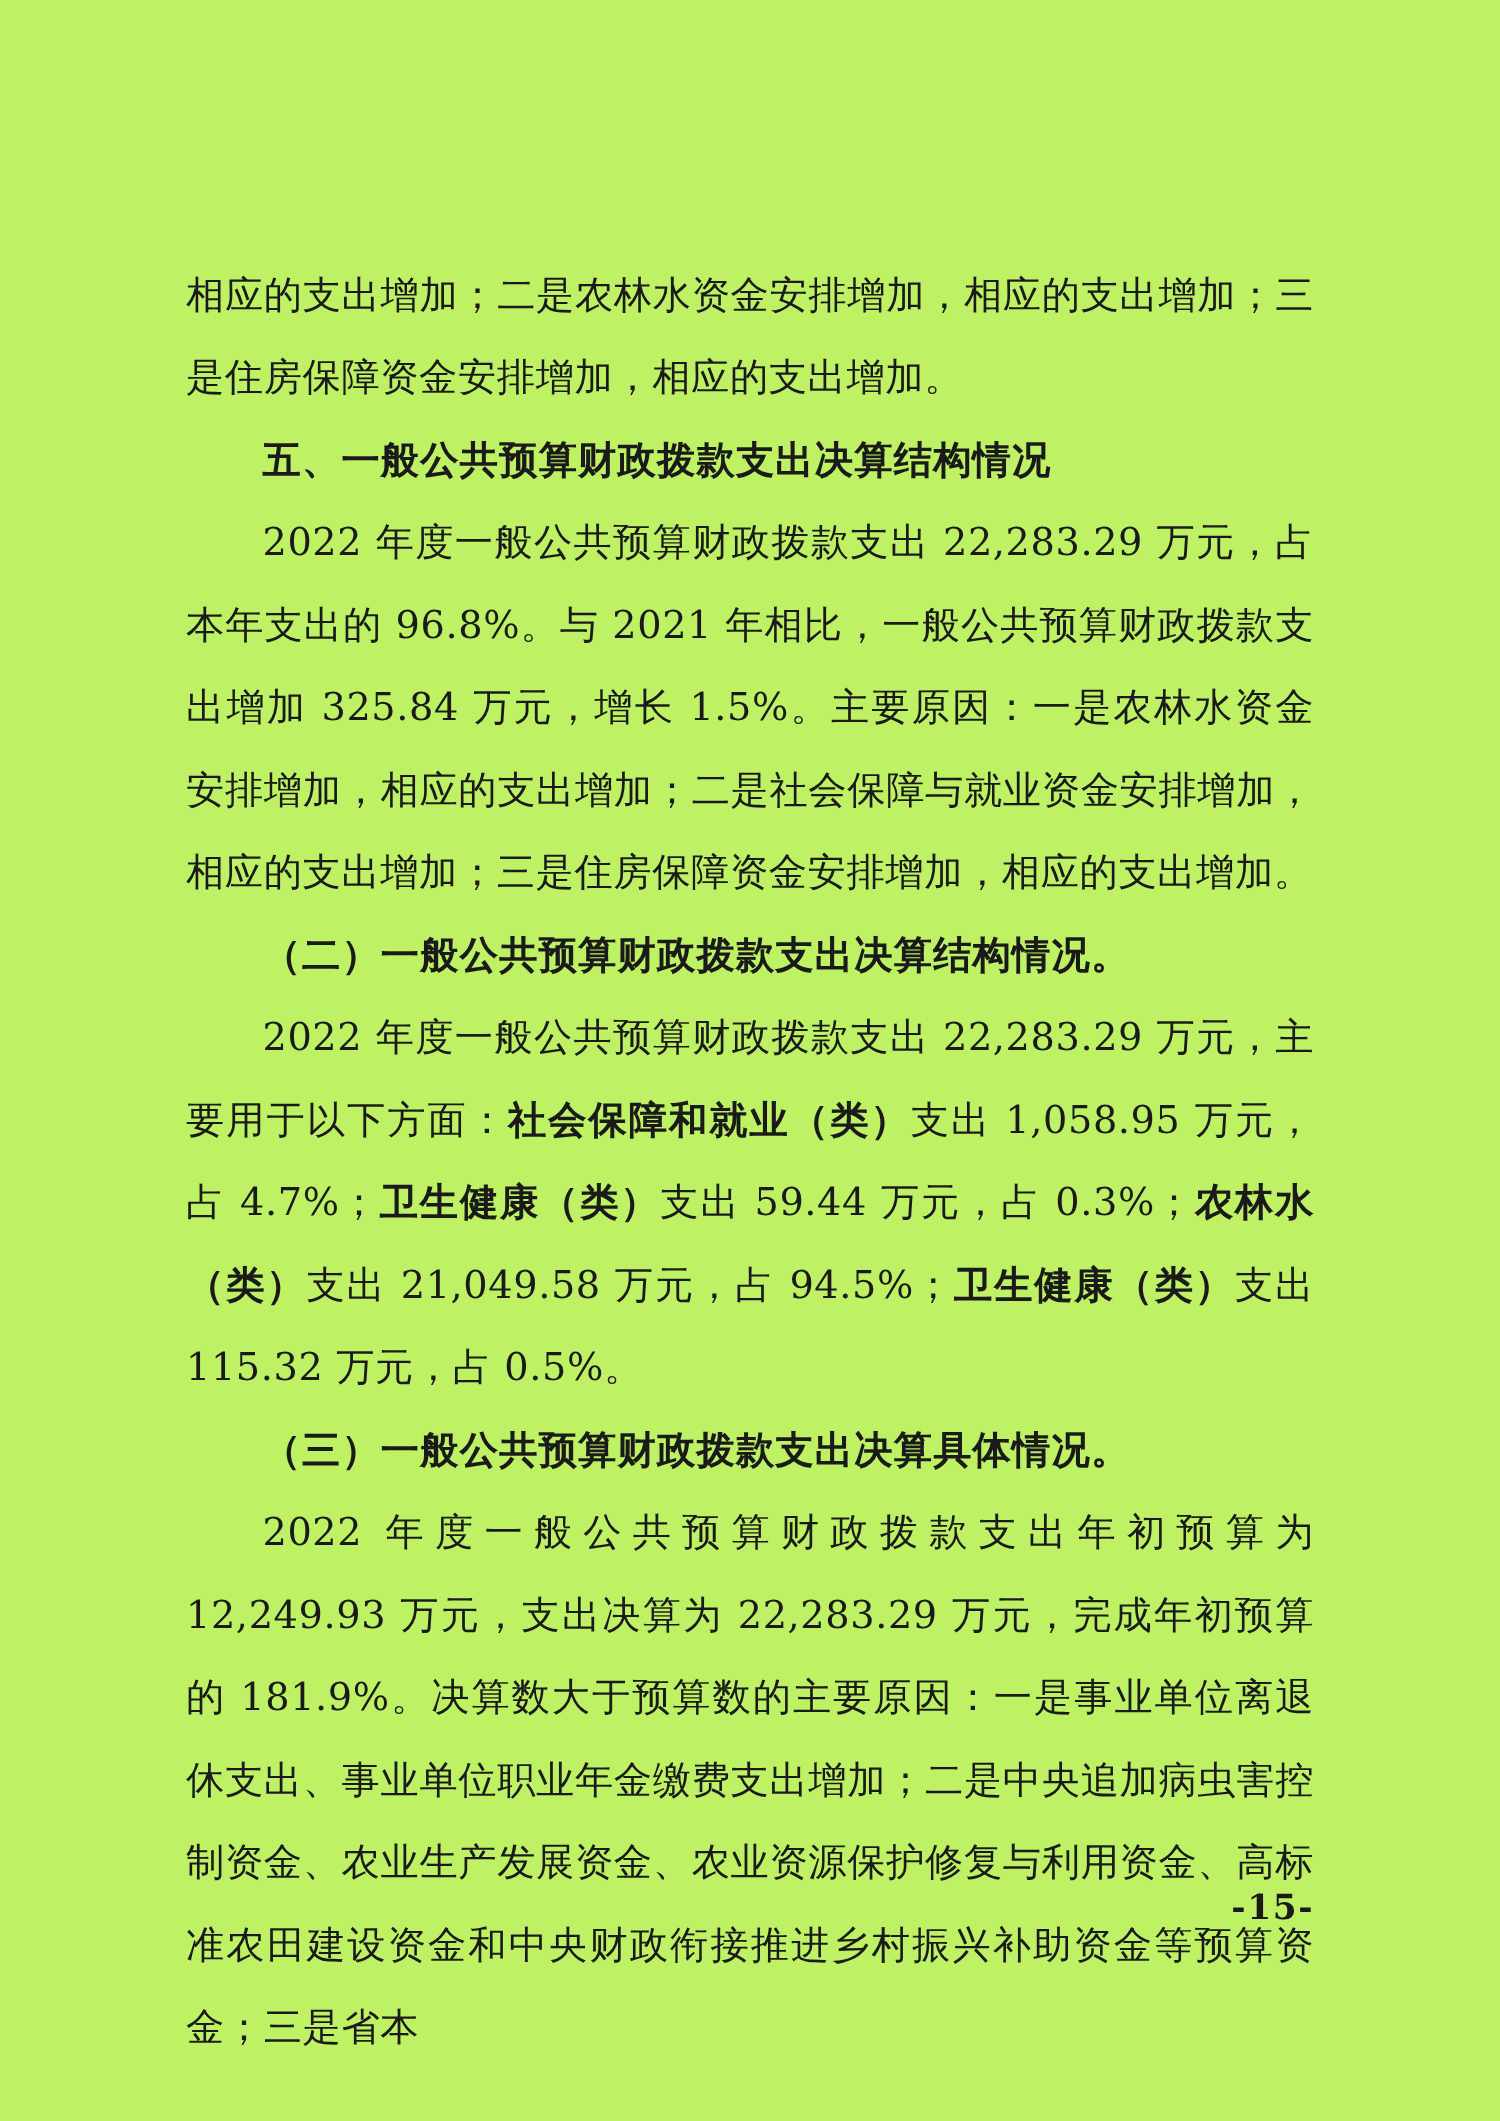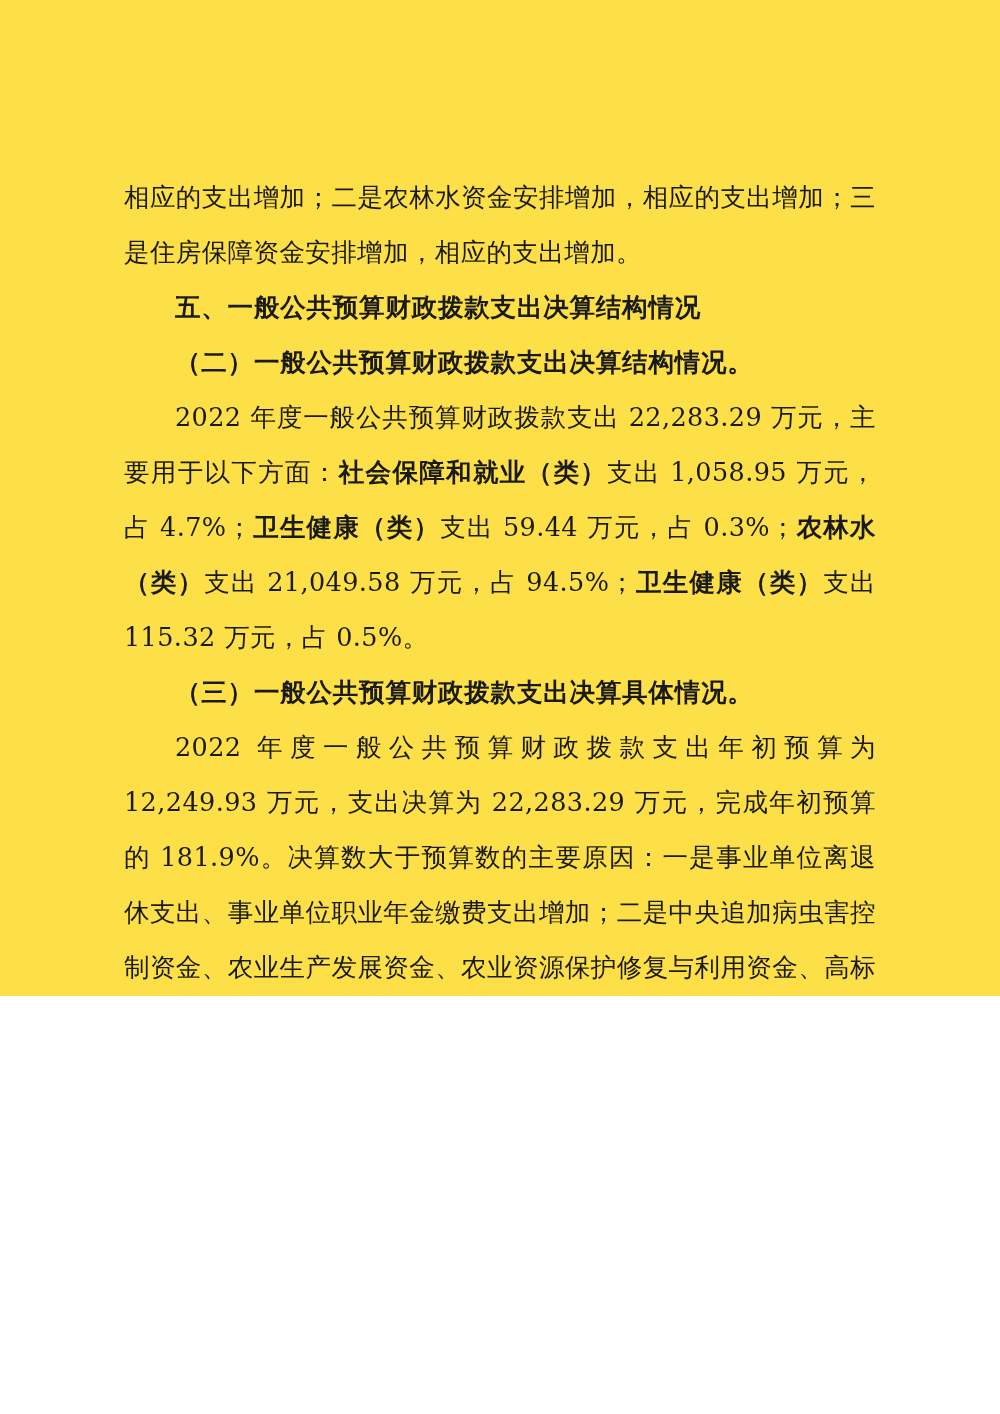--- a/index.html
+++ b/index.html
@@ -3,22 +3,22 @@
 <meta charset="utf-8">
 <style>
   html, body {
     margin: 0;
     padding: 0;
     background: #ffffff;
   }
   .page {
     position: relative;
     width: 1000px;
-    height: 996px;
-    background: #fde047;
+    height: 1414px;
+    background: #bef264;
     overflow: hidden;
     font-family: "DejaVu Serif", "Liberation Serif", serif;
     color: #1a1a1a;
   }
   .content {
     position: absolute;
     left: 124px;
     top: 170px;
     width: 752px;
   }
@@ -56,20 +56,21 @@
 <body>
 
 <div class="page">
   <div class="content">
 
     <p class="body">相应的支出增加；二是农林水资金安排增加，相应的支出增加；三是住房保障资金安排增加，相应的支出增加。</p>
 
     <p class="heading">五、一般公共预算财政拨款支出决算结构情况</p>
 
 
+    <p class="indent">2022 年度一般公共预算财政拨款支出 22,283.29 万元，占本年支出的 96.8%。与 2021 年相比，一般公共预算财政拨款支出增加 325.84 万元，增长 1.5%。主要原因：一是农林水资金安排增加，相应的支出增加；二是社会保障与就业资金安排增加，相应的支出增加；三是住房保障资金安排增加，相应的支出增加。</p>
 
     <p class="heading">（二）一般公共预算财政拨款支出决算结构情况。</p>
 
     <p class="indent">
       <span>2022 年度一般公共预算财政拨款支出 22,283.29 万元，主要用于以下方面：</span><span class="bold">社会保障和就业（类）</span><span>支出 1,058.95 万元，占 4.7%；</span><span class="bold">卫生健康（类）</span><span>支出 59.44 万元，占 0.3%；</span><span class="bold">农林水（类）</span><span>支出 21,049.58 万元，占 94.5%；</span><span class="bold">卫生健康（类）</span><span>支出 115.32 万元，占 0.5%。</span>
     </p>
 
     <p class="heading">（三）一般公共预算财政拨款支出决算具体情况。</p>
 
     <p class="indent">2022 年度一般公共预算财政拨款支出年初预算为 12,249.93 万元，支出决算为 22,283.29 万元，完成年初预算的 181.9%。决算数大于预算数的主要原因：一是事业单位离退休支出、事业单位职业年金缴费支出增加；二是中央追加病虫害控制资金、农业生产发展资金、农业资源保护修复与利用资金、高标准农田建设资金和中央财政衔接推进乡村振兴补助资金等预算资金；三是省本</p>

